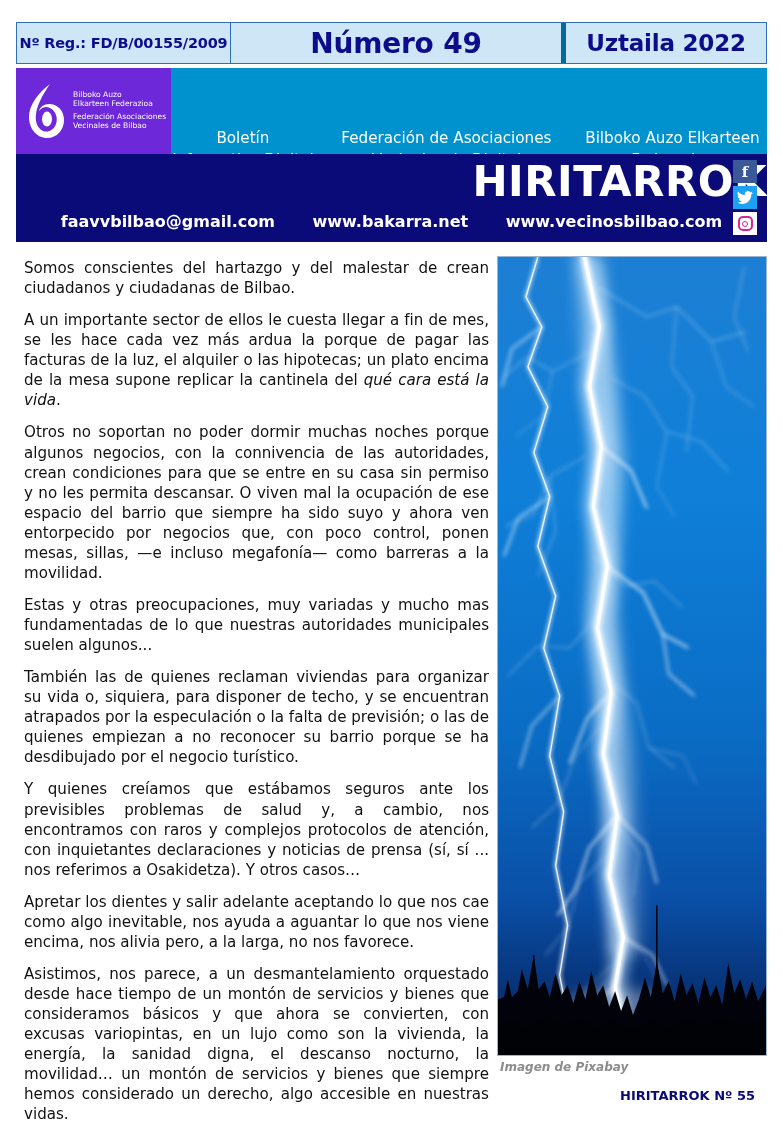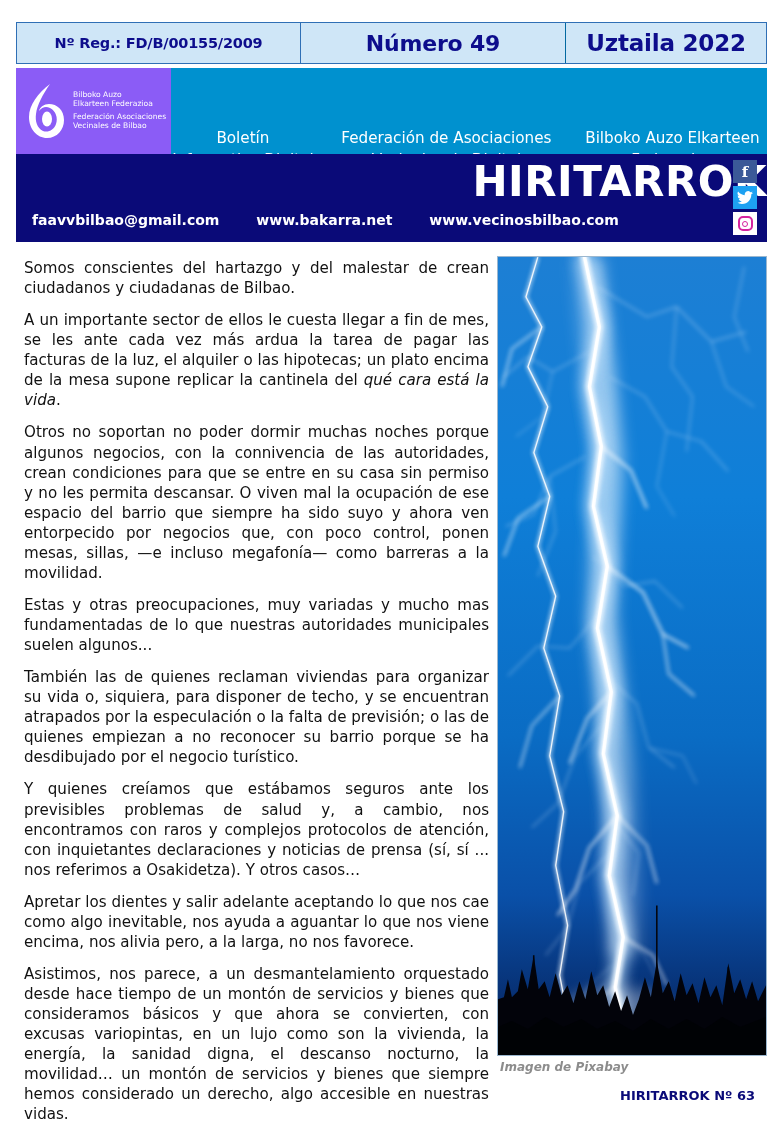--- a/index.html
+++ b/index.html
@@ -14,48 +14,48 @@
   
   .topbar{
     position:absolute;left:16px;top:22px;width:751px;height:42px;
     display:flex;background:#cfe6f7;border:1px solid #2f6fb5;box-sizing:border-box;
   }
   .topcell{
     display:flex;align-items:center;justify-content:center;
     color:#0d0d8c;font-weight:bold;letter-spacing:-0.2px;
     box-sizing:border-box;height:100%;
   }
-  .topcell.reg{width:284px;font-size:14.5px;border-right:1px solid #2f6fb5;}
-  .topcell.num{flex:1;font-size:22px;border-right:1px solid #0369a1;}
+  .topcell.reg{width:214px;font-size:14.5px;border-right:1px solid #2f6fb5;}
+  .topcell.num{flex:1;font-size:28px;border-right:5px solid #0369a1;}
   .topcell.date{width:200px;font-size:23px;}
 
   
   .masthead{position:absolute;left:16px;top:68px;width:751px;height:86px;background:#0091cf;}
-  .logobox{position:absolute;left:0;top:0;width:155px;height:86px;background:#8b5cf6;
+  .logobox{position:absolute;left:0;top:0;width:155px;height:86px;background:#6d28d9;
     display:flex;align-items:center;padding-left:10px;box-sizing:border-box;}
   .logomark{width:40px;height:56px;flex:none;margin-right:7px;}
   .logotext{color:#fff;line-height:1.18;}
   .logotext .l1{font-size:7.6px;}
   .logotext .l2{font-size:7.6px;margin-top:4px;}
   .mastcopy{
     position:absolute;left:155px;top:0;right:0;height:86px;
     display:flex;flex-direction:row;align-items:center;justify-content:center;
     color:#fff;font-weight:normal;font-size:15.2px;line-height:1.42;text-align:center;
     padding-bottom:2px;box-sizing:border-box;margin-top:40px;
   }
 
   
   .titleblock{position:absolute;left:16px;top:154px;width:751px;height:88px;background:#0a0a78;}
   .bigtitle{
     position:absolute;left:0;right:0;top:7px;text-align:right;color:#ffffff;
     font-size:42px;font-weight:bold;letter-spacing:0.5px;line-height:1;
   }
   .links{
-    position:absolute;left:0;right:0;top:58px;color:#ffffff;
-    font-size:14px;font-weight:bold;
+    position:absolute;left:0;right:0;top:58px;text-align:center;color:#ffffff;
+    font-size:16px;font-weight:bold;
   }
   .links span{margin:0 16px;}
   .social{position:absolute;right:8px;top:6px;width:26px;display:flex;flex-direction:column;gap:3px;}
   .sicon{width:24px;height:23px;display:flex;align-items:center;justify-content:center;
     font-weight:bold;font-size:15px;box-sizing:border-box;}
   .sicon.fb{background:#3b5998;color:#fff;font-family:"DejaVu Serif",serif;}
   .sicon.tw{background:#1da1f2;color:#fff;}
   .sicon.ig{background:#ffffff;}
   .igring{width:15px;height:15px;border:2.4px solid #d6249f;border-radius:5px;
     display:flex;align-items:center;justify-content:center;box-sizing:border-box;}
@@ -138,21 +138,21 @@
         <div class="igring">
             <div class="igdot"></div>
           </div>
       </div>
     </div>
   </div>
 
   <div class="article">
     <p>Somos conscientes del hartazgo y del malestar de crean ciudadanos y ciudadanas de Bilbao.</p>
     <p>
-      <span>A un importante sector de ellos le cuesta llegar a fin de mes, se les ante cada vez más ardua la tarea de pagar las facturas de la luz, el alquiler o las hipotecas;  un plato encima de la mesa supone replicar la cantinela del </span><i>qué cara está la vida</i><span>.</span>
+      <span>A un importante sector de ellos le cuesta llegar a fin de mes, se les hace cada vez más ardua la porque de pagar las facturas de la luz, el alquiler o las hipotecas;  un plato encima de la mesa supone replicar la cantinela del </span><i>qué cara está la vida</i><span>.</span>
     </p>
     <p>Otros no soportan no poder dormir muchas noches porque algunos negocios, con la connivencia de las autoridades, crean condiciones para que se entre en su casa sin permiso y no les permita descansar. O viven mal la ocupación de ese espacio del barrio que siempre ha sido suyo y ahora ven entorpecido por negocios que, con poco control, ponen mesas, sillas, —e incluso megafonía— como barreras a la movilidad.</p>
     <p>Estas y otras preocupaciones, muy variadas y mucho mas fundamentadas de lo que nuestras autoridades municipales suelen algunos...</p>
     <p>También las de quienes reclaman viviendas para organizar su vida o, siquiera, para disponer de techo, y se encuentran atrapados por la especulación o la falta de previsión;  o las de quienes empiezan a no reconocer su barrio porque se ha desdibujado por el negocio turístico.</p>
     <p>Y quienes creíamos que estábamos seguros ante los previsibles problemas de salud y, a cambio, nos encontramos con raros y complejos protocolos de atención, con inquietantes declaraciones y noticias de prensa (sí, sí ... nos referimos a Osakidetza). Y otros casos…</p>
     <p>Apretar los dientes y salir adelante aceptando lo que nos cae como algo inevitable, nos ayuda a aguantar lo que nos viene encima, nos alivia pero, a la larga, no nos favorece.</p>
     <p>Asistimos, nos parece, a un desmantelamiento orquestado desde hace tiempo de un montón de servicios y bienes que consideramos básicos y que ahora se convierten, con excusas variopintas, en un lujo como son la vivienda, la energía, la sanidad digna, el descanso nocturno, la movilidad… un montón de servicios y bienes que siempre hemos considerado un derecho, algo accesible en nuestras vidas.</p>
 
   </div>
 
@@ -247,15 +247,15 @@
         L160 706 L166 738 L172 726 L178 746 L184 718 L190 740 L196 728 L202 748
         L208 722 L214 742 L220 730 L226 750 L232 708 L238 738 L244 724 L250 744
         L256 726 L262 746 L270 730 L270 800 Z"></path>
       <path fill="#000205" opacity="0.96" d="M0 800 L0 772
         L14 766 L30 774 L48 762 L66 772 L84 764 L100 774 L118 766 L136 776 L154 764
         L172 774 L190 764 L208 774 L226 762 L244 772 L270 762 L270 800 Z"></path>
     </svg>
   </div>
 
   <div class="caption">Imagen de Pixabay</div>
-  <div class="footer">HIRITARROK Nº 63</div>
+  <div class="footer">HIRITARROK Nº 55</div>
 
 </div>
 
 </body></html>

